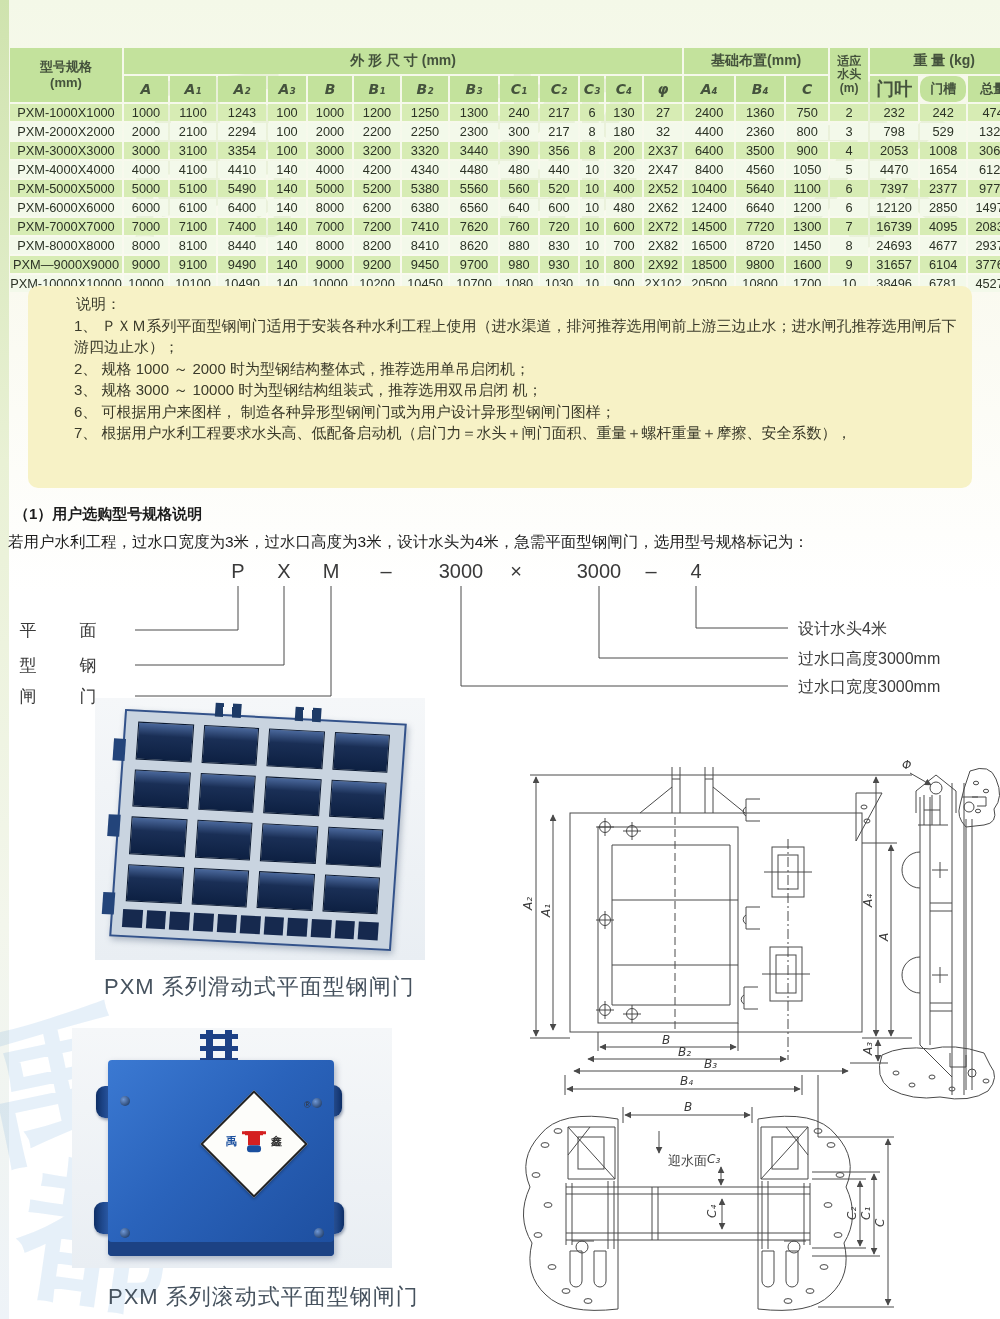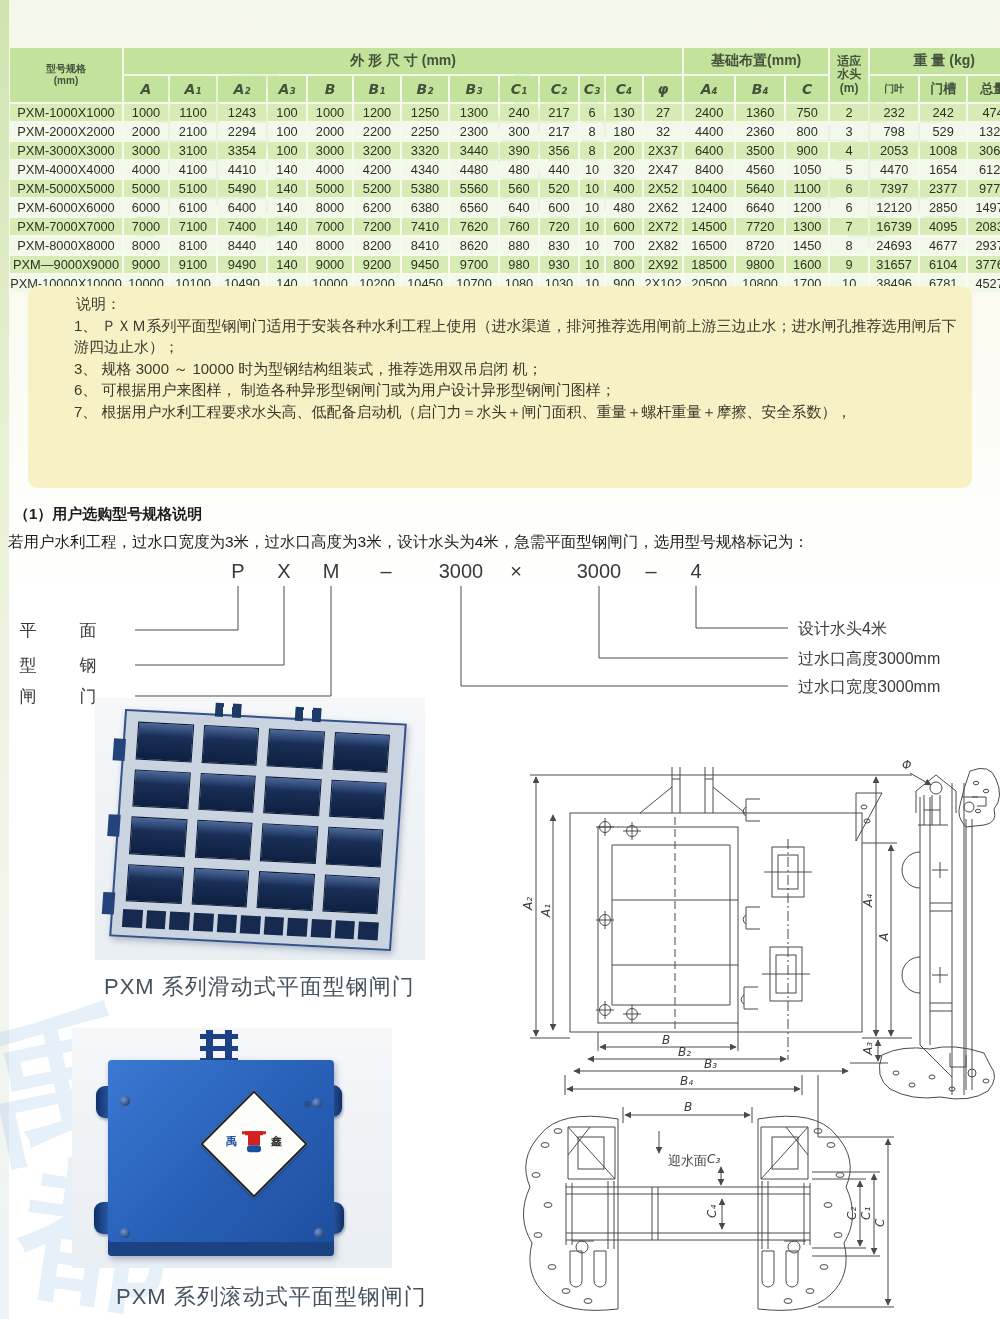--- a/index.html
+++ b/index.html
@@ -14,21 +14,21 @@
 
   .title{position:absolute;top:14px;left:0;width:100%;text-align:center;
     font-size:21px;font-weight:bold;color:#d80000;letter-spacing:1px;z-index:2;}
 
   table.gate{position:absolute;top:46px;left:8px;width:984px;z-index:1;
     border-collapse:separate;border-spacing:2px;table-layout:fixed;}
   table.gate th, table.gate td{padding:0;text-align:center;overflow:hidden;white-space:nowrap;}
   table.gate th{background:#c3e29c;color:#44523c;font-weight:bold;}
   th.grp{font-size:14px;height:26px;margin-top:48px;}
   th.dim{font-family:"DejaVu Sans", sans-serif;font-style:italic;font-size:14px;height:24px;font-weight:normal;color:#3a4534;}
-  th.model-h{font-size:10px;line-height:1.25;}
+  th.model-h{font-size:13px;line-height:1.25;}
   th.head-h{font-size:12px;line-height:1.1;}
   tr.odd td{background:#d7ecb4;}
   tr.even td{background:#f3f9ea;}
   td{font-size:12.8px;height:17px;color:#2c3326;}
   td.model{font-size:12.8px;letter-spacing:0;}
 
   .notes{position:absolute;top:286px;left:28px;width:944px;height:202px;z-index:1;
     background:#f7f2c6;border-radius:10px;padding:7px 14px 0 46px;box-sizing:border-box;
     color:#3a3a2a;font-size:15px;line-height:21.5px;}
   .notes .nh{margin-left:2px;}
@@ -131,22 +131,22 @@
           <th class="dim">B₂</th>
           <th class="dim">B₃</th>
           <th class="dim">C₁</th>
           <th class="dim">C₂</th>
           <th class="dim">C₃</th>
           <th class="dim">C₄</th>
           <th class="dim">φ</th>
           <th class="dim">A₄</th>
           <th class="dim">B₄</th>
           <th class="dim">C</th>
-          <th class="grp" style="font-size: 10px;">门叶</th>
-          <th class="grp" style="font-size: 13px;">门槽</th>
+          <th class="grp" style="font-size: 18px;">门叶</th>
+          <th class="grp" style="font-size: 13px; border-radius: 10px;">门槽</th>
           <th class="grp" style="font-size: 13px;">总量</th>
         </tr>
     </thead>
     <tbody id="gate-tbody">
         <tr class="odd">
           <td class="model">PXM-1000X1000</td>
           <td>1000</td>
           <td>1100</td>
           <td>1243</td>
           <td>100</td>
@@ -374,20 +374,21 @@
           <td>6781</td>
           <td>45277</td>
         </tr>
       </tbody>
   </table>
 
   <div class="notes">
     <div class="nh">说明：</div>
     <div id="notes-list">
         <div>1、 ＰＸＭ系列平面型钢闸门适用于安装各种水利工程上使用（进水渠道，排河推荐选用闸前上游三边止水；进水闸孔推荐选用闸后下游四边止水）；</div>
+        <div>2、 规格 1000 ～ 2000 时为型钢结构整体式，推荐选用单吊启闭机；</div>
         <div>3、 规格 3000 ～ 10000 时为型钢结构组装式，推荐选用双吊启闭 机；</div>
         <div>6、 可根据用户来图样， 制造各种异形型钢闸门或为用户设计异形型钢闸门图样；</div>
         <div>7、 根据用户水利工程要求水头高、低配备启动机（启门力＝水头＋闸门面积、重量＋螺杆重量＋摩擦、安全系数），</div>
       </div>
   </div>
 
   <div class="sel-h">（1）用户选购型号规格说明</div>
   <div class="sel-d">若用户水利工程，过水口宽度为3米，过水口高度为3米，设计水头为4米，急需平面型钢闸门，选用型号规格标记为：</div>
 
   <svg class="code-svg" width="1000" height="150" viewBox="0 0 1000 150">
@@ -491,21 +492,21 @@
           <svg width="30" height="28" viewBox="0 0 30 28">
             <path d="M6,4 h18 v4 h-3 v10 h-12 v-10 h-3 z" fill="#d42020"></path>
             <path d="M3,4 h24 v3 h-24 z" fill="#d42020"></path>
             <rect x="8" y="18" width="14" height="7" rx="3" fill="#1a4f9e"></rect>
           </svg>
           <span class="logo-ch r">鑫</span>
         </div>
       </div>
     </div>
   </div>
-  <div class="caption" style="top:1282px;left:116px;">PXM 系列滚动式平面型钢闸门</div>
+  <div class="caption" style="top:1282px;left:108px;">PXM 系列滚动式平面型钢闸门</div>
 
   <svg class="tech" style="top:755px;left:520px;" width="480" height="350" viewBox="0 0 480 350">
     <defs>
       <marker id="arF" viewBox="0 0 10 10" refX="9" refY="5" markerWidth="7" markerHeight="7" orient="auto-start-reverse">
         <path d="M0,0 L10,5 L0,10 z" fill="#4a4a4a"></path>
       </marker>
     </defs>
     <g stroke="#4a4a4a" stroke-width="1" fill="none">
       <rect x="50" y="58" width="292" height="219"></rect>
       <path d="M152,12 V58 M160,12 V58 M152,24 H160 M185,12 V58 M193,12 V58 M185,24 H193 M120,58 L152,32 M225,58 L193,32"></path>

